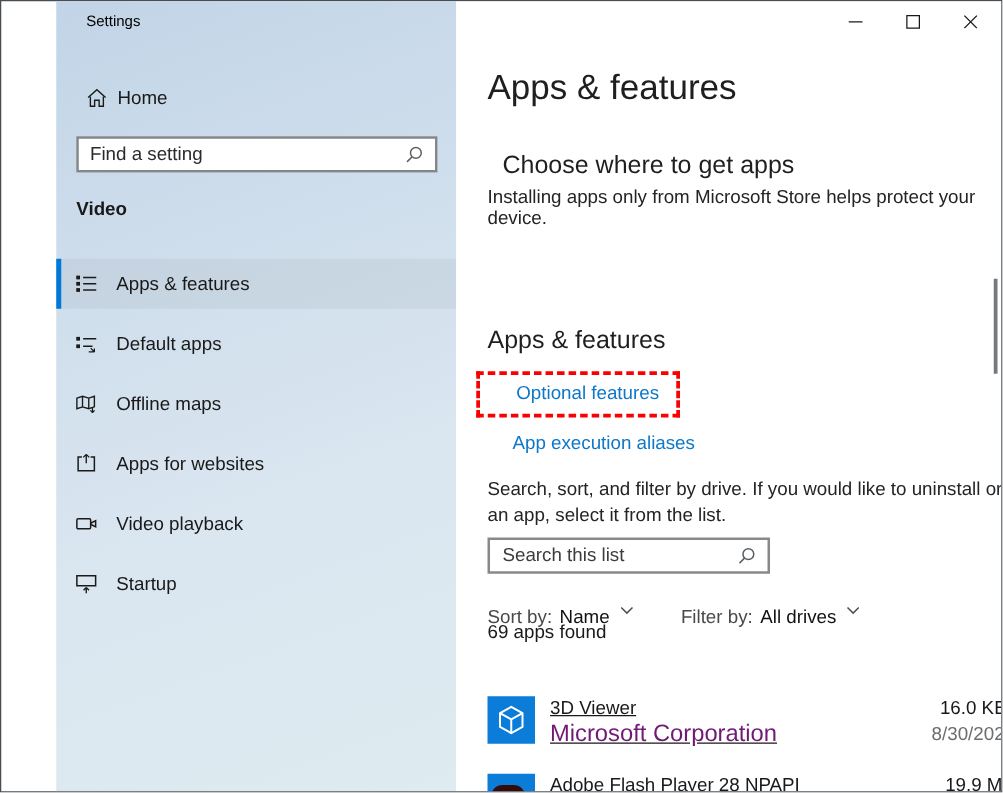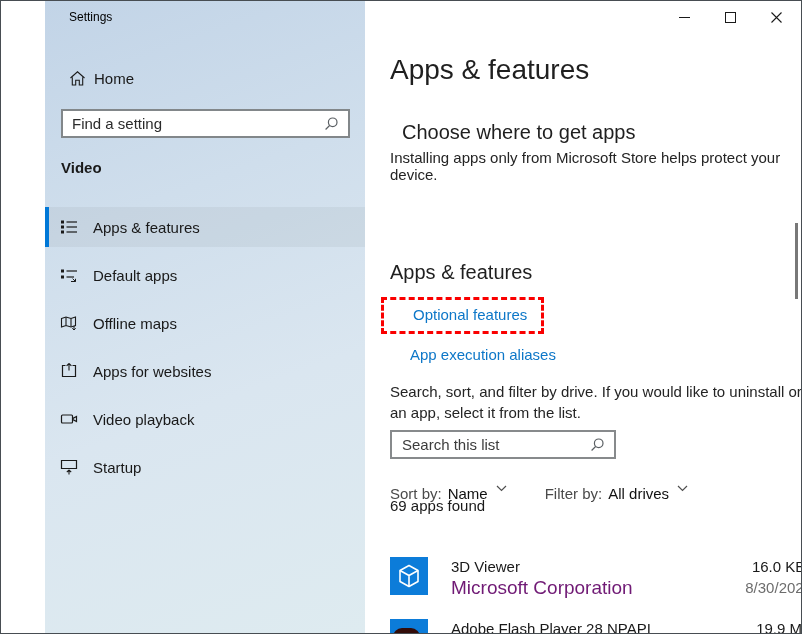--- a/index.html
+++ b/index.html
@@ -75,21 +75,21 @@
   .sf-group { display:flex; align-items:flex-start; }
   .sf-group.filter { margin-left:38px; }
   .sf-label { color:#4a4a4a; margin-right:6px; }
   .sf-value { color:#111; }
   .sf-chev { margin-left:8px; }
   .result-count { position:absolute; left:25px; top:496px; font-size:15px; }
   .app-list { position:absolute; left:25px; top:556px; width:422px; }
   .app-row { display:flex; align-items:flex-start; margin-bottom:22px; }
   .app-tile { position:relative; width:38px; height:38px; flex:0 0 auto; background:#0c7cd9; overflow:hidden; }
   .flash-blob { position:absolute; left:3px; top:9px; width:27px; height:32px; background:#330c09; border-radius:9px; }
-  .app-info { flex:1 1 auto; margin-left:23px; }
+  .app-info { flex:1 1 auto; margin-left:12px;text-decoration:underline; }
   .app-name { font-size:15px; line-height:18px; padding-top:1px; }
   .app-pub { font-size:19px; line-height:18px; color:#701a75; margin-top:3px; }
   .app-meta { flex:0 0 auto; text-align:center; }
   .app-size { font-size:15px; line-height:18px; padding-top:1px; }
   .app-date { font-size:15px; line-height:18px; color:#6d6d6d; margin-top:3px; }
   .scroll-thumb { position:absolute; right:3px; top:222px; width:3px; height:76px; background:#787878; }
   svg { display:block; }
 </style>
 </head>
 <body>

